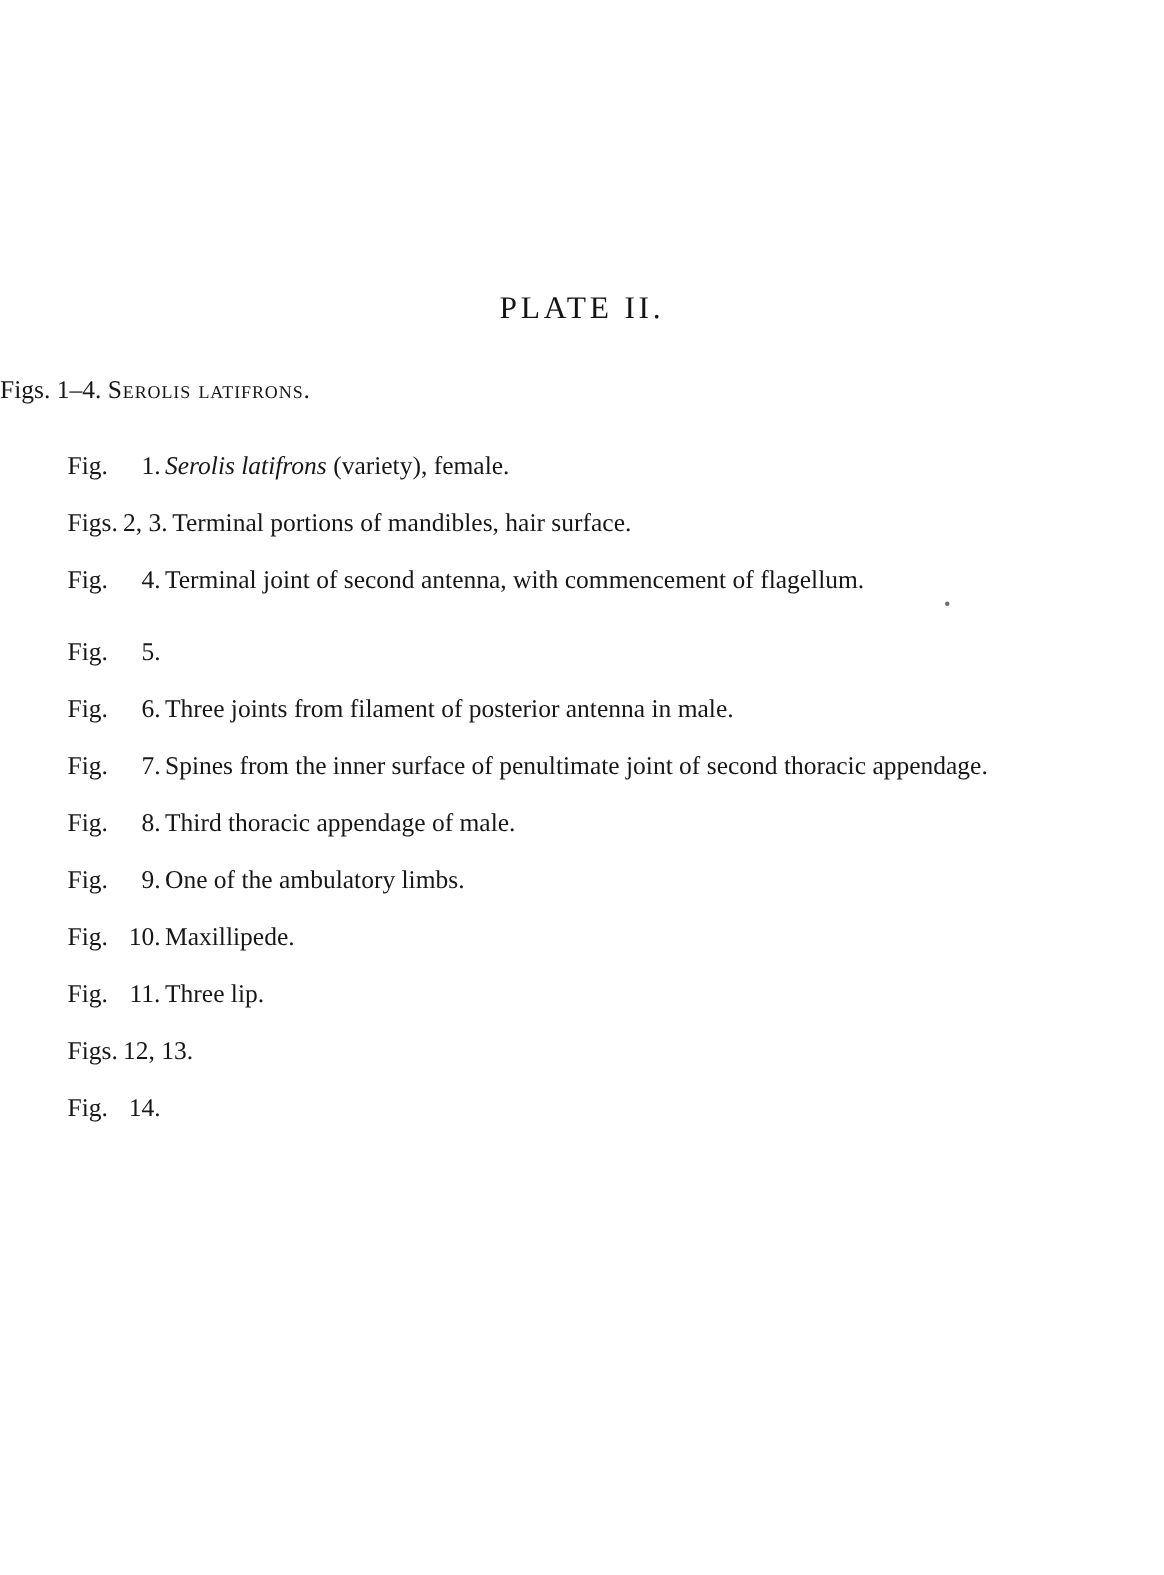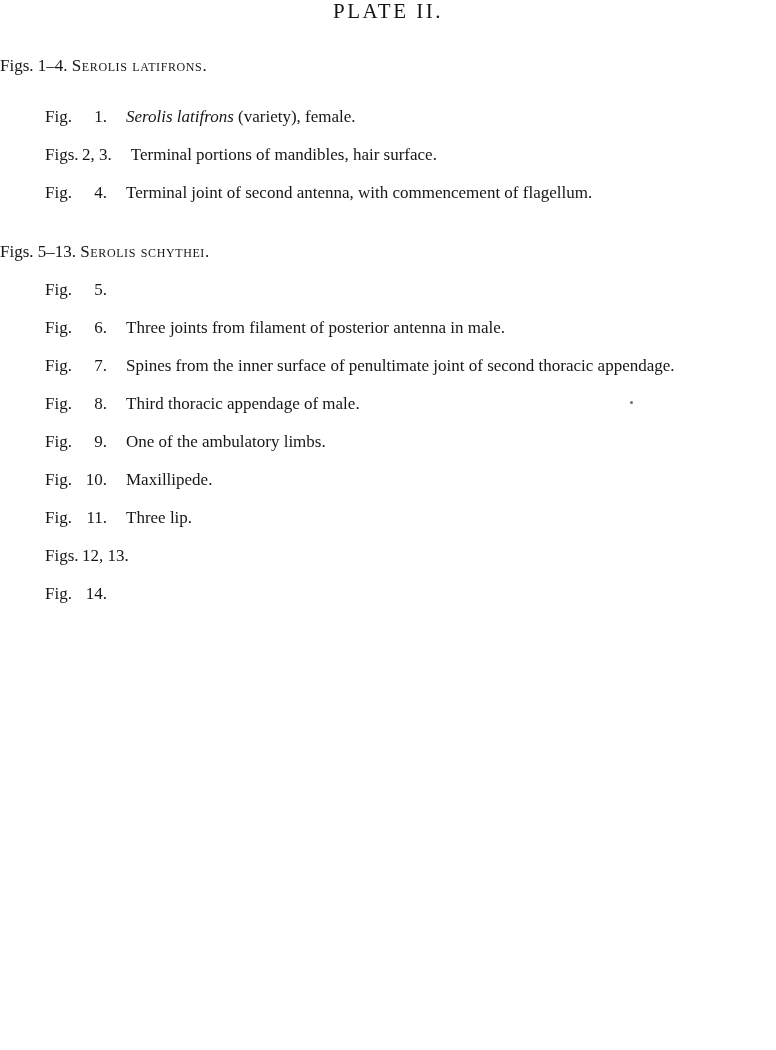--- a/index.html
+++ b/index.html
@@ -5,20 +5,21 @@
   html, body { margin: 0; padding: 0; background: #ffffff; }
   .page {
     position: relative;
     width: 776px;
     height: 1050px;
     background: #ffffff;
     color: #161616;
     font-family: "Liberation Serif", serif;
     overflow: hidden;
     box-sizing: border-box;
+    padding-top: 194px;
   }
   .title {
     text-align: center;
     font-size: 21px;
     line-height: 1.1;
     letter-spacing: 2.5px;
     color: #141414;
   }
   .section-heading {
     text-align: left;
@@ -38,21 +39,21 @@
     display: flex;
     align-items: baseline;
     margin-left: 45px;
     margin-right: 20px;
     line-height: 38px;
     font-size: 17px;
     white-space: nowrap;
   }
   .lbl { display: inline-block; min-width: 37px; }
   .num { display: inline-block; min-width: 25px; text-align: right; }
-  .txt { margin-left: 19px; }
+  .txt { margin-left: 3px; }
   .it { font-style: italic; }
   .speck {
     position: absolute;
     left: 630px;
     top: 401px;
     width: 3px;
     height: 3px;
     border-radius: 50%;
     background: #6e6e6e;
   }
@@ -81,25 +82,20 @@
       <span class="num">2, 3.</span>
       <span class="txt"><span>Terminal portions of mandibles, hair surface.</span><span class="it"></span><span></span></span>
     </div>
     <div class="row">
       <span class="lbl">Fig.</span>
       <span class="num">4.</span>
       <span class="txt"><span>Terminal joint of second antenna, with commencement of flagellum.</span><span class="it"></span><span></span></span>
     </div>
   </div>
 
-  <div class="section-heading heading-2">
-    <span>Figs. 5–13.</span>
-    <span> </span>
-    <span class="species">Serolis schythei.</span>
-  </div>
 
   <div class="entries entries-2">
     <div class="row">
       <span class="lbl">Fig.</span>
       <span class="num">5.</span>
     </div>
     <div class="row">
       <span class="lbl">Fig.</span>
       <span class="num">6.</span>
       <span class="txt"><span>Three joints from filament of posterior antenna in male.</span><span class="it"></span><span></span></span>

